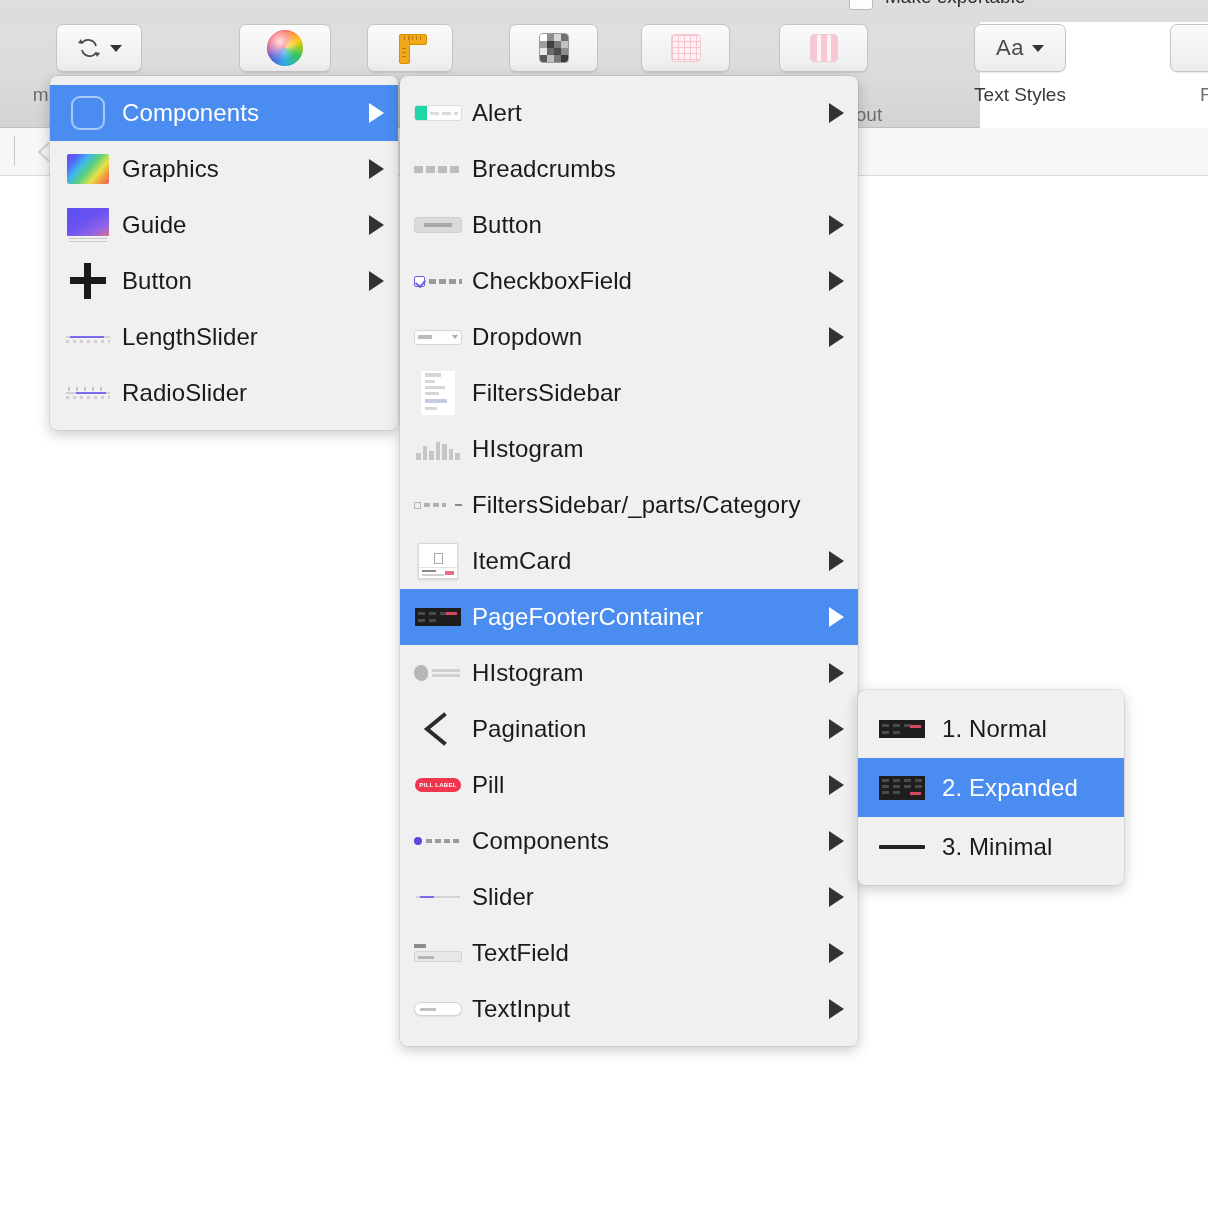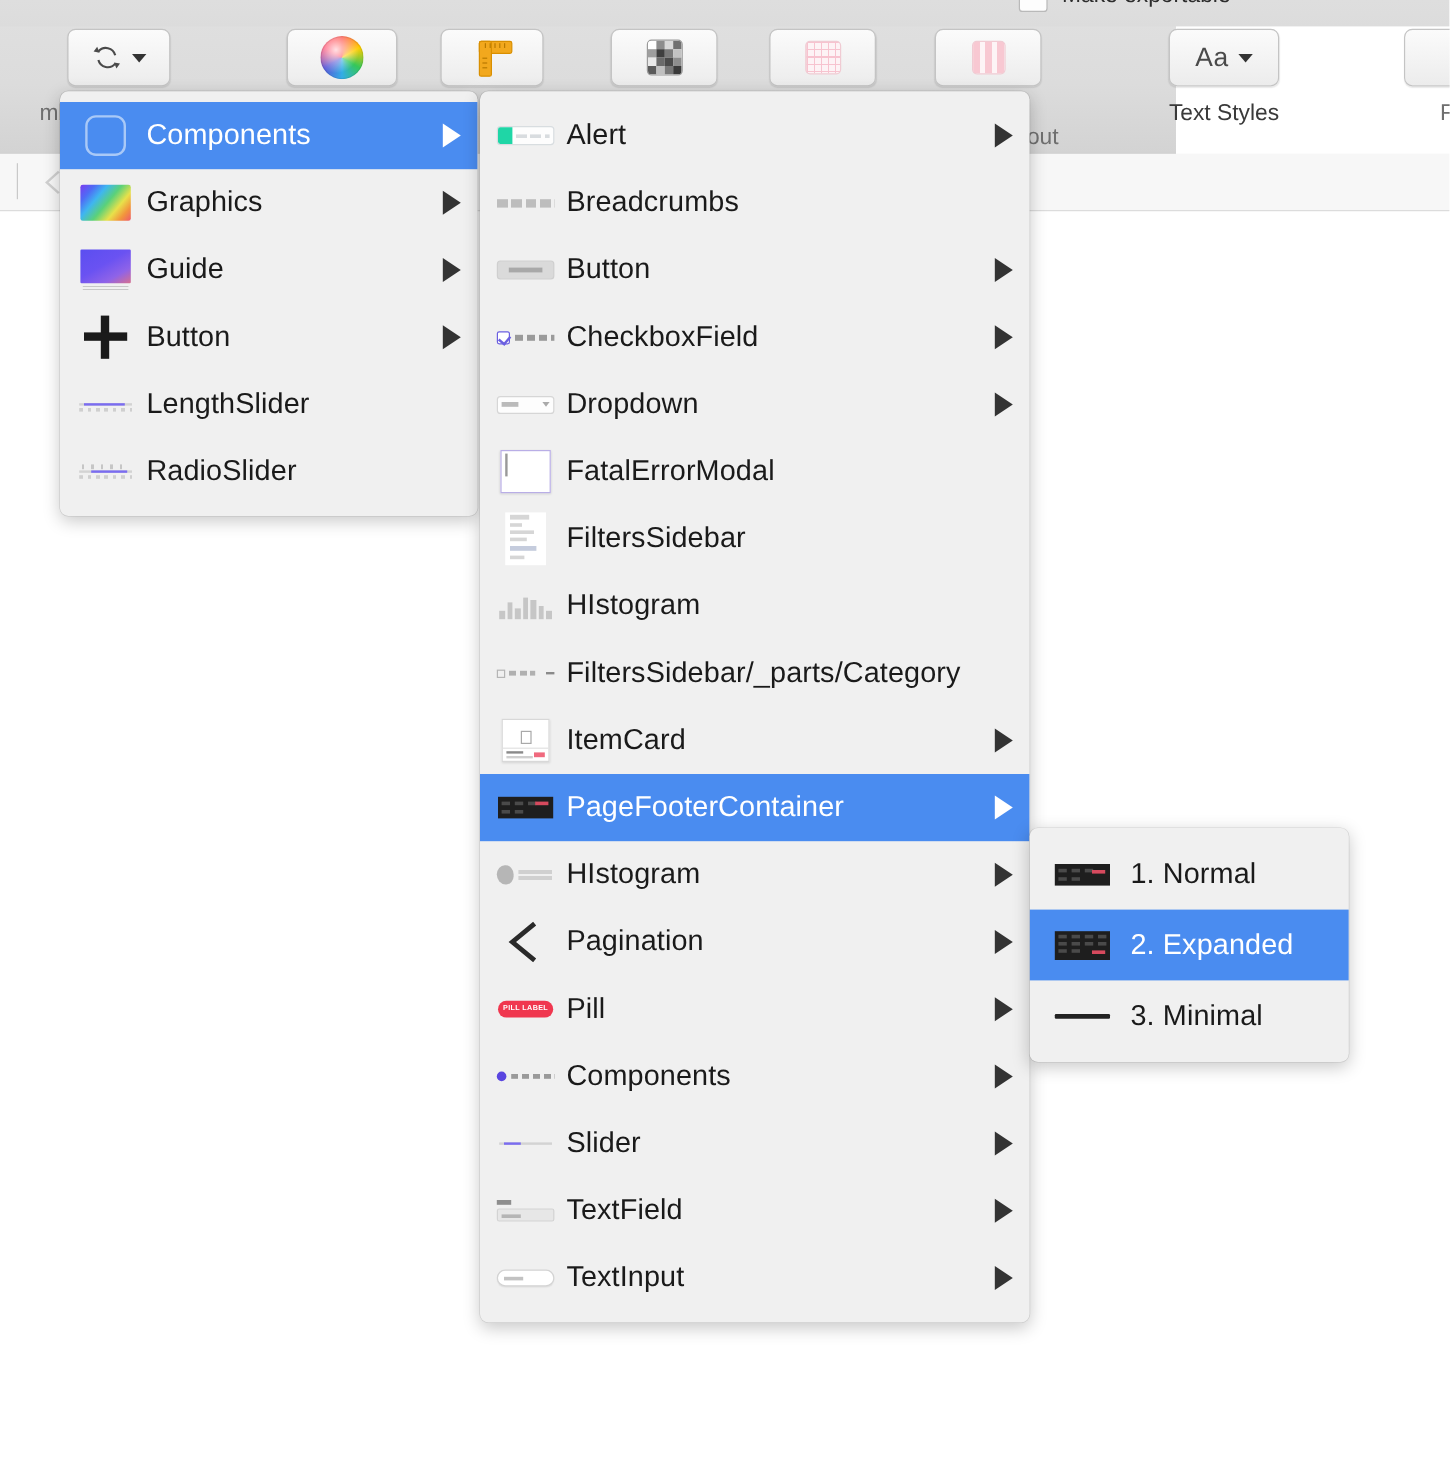--- a/index.html
+++ b/index.html
@@ -462,26 +462,20 @@
     <span class="thumb">
       <span class="t-dropdown">
           <span class="tx"></span>
           <span class="cv"></span>
         </span>
     </span>
     <span class="mlabel">Dropdown</span>
     <span class="arrow"></span>
   </div>
 
-  <div class="menu-item">
-    <span class="thumb">
-      <span class="t-modal"><span class="sq"></span><span class="l1"></span><span class="l2"></span><span class="l2"></span><span class="btn"></span></span>
-    </span>
-    <span class="mlabel">FatalErrorModal</span>
-  </div>
 
   <div class="menu-item">
     <span class="thumb">
       <span class="t-sidebar">
         <i style="left:4px;top:2px;width:16px;height:4px;"></i>
         <i style="left:4px;top:9px;width:10px;height:3px;"></i>
         <i style="left:4px;top:15px;width:20px;height:3px;"></i>
         <i style="left:4px;top:21px;width:14px;height:3px;"></i>
         <i style="left:4px;top:28px;width:22px;height:4px;background:#c5ccdd;"></i>
         <i style="left:4px;top:36px;width:12px;height:3px;"></i>

